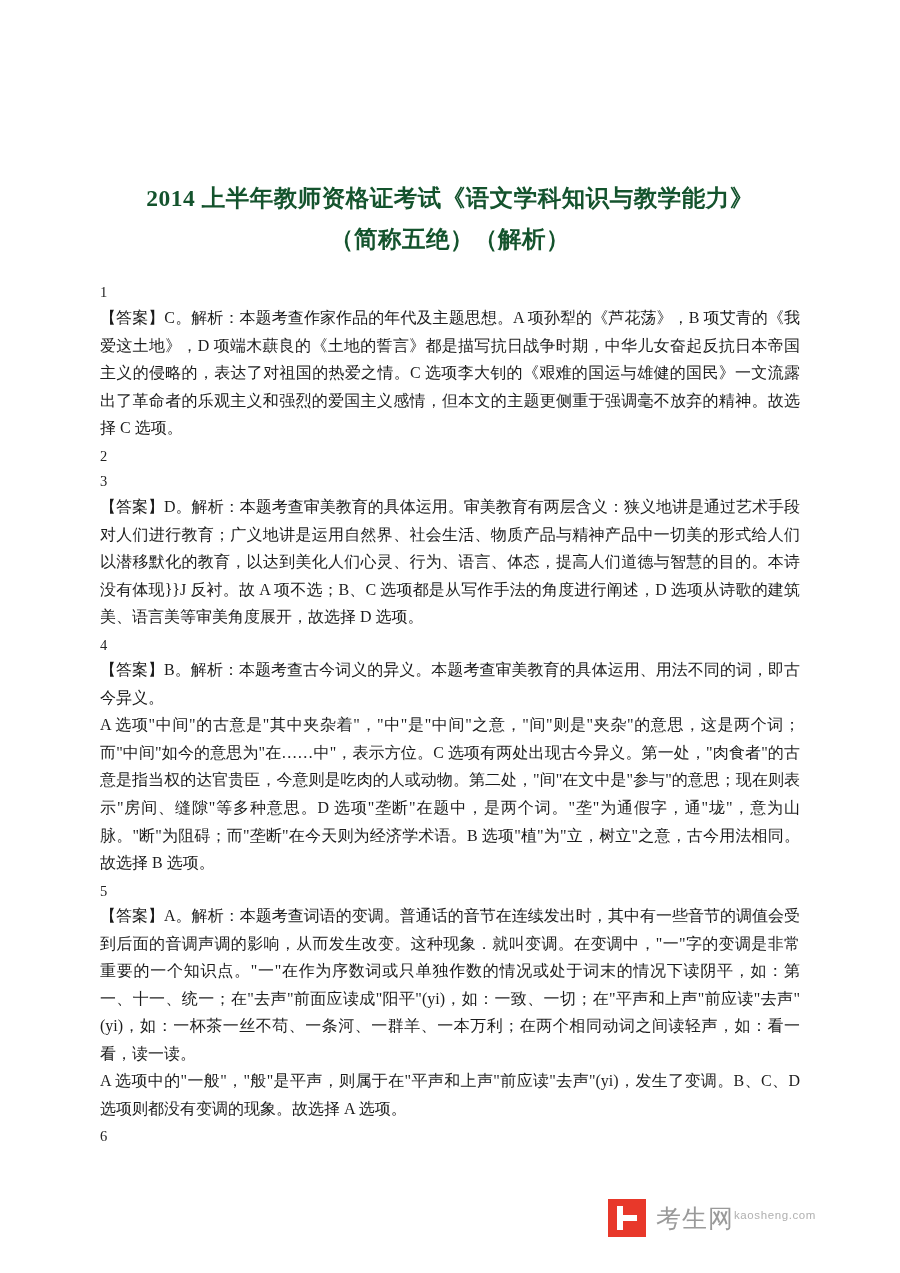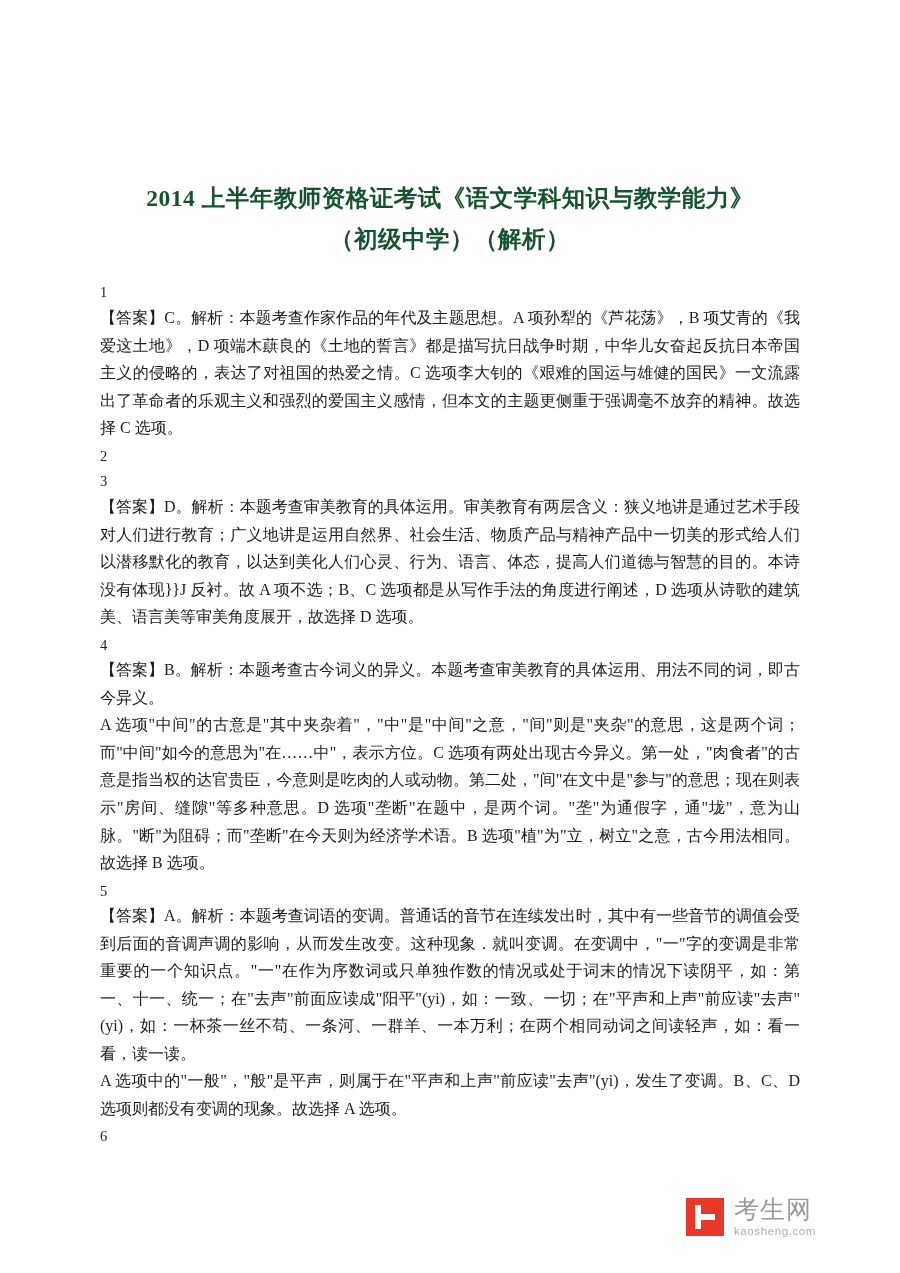--- a/index.html
+++ b/index.html
@@ -80,21 +80,21 @@
     content: "";
     position: absolute;
     left: 9px;
     top: 16px;
     width: 20px;
     height: 6px;
     background: #ffffff;
   }
   .wm-text {
     display: flex;
-    flex-direction: column;
+    flex-direction: row;
     line-height: 1;
   }
   .wm-cn {
     font-family: "Liberation Sans", sans-serif;
     font-size: 25px;
     color: #9a9a9a;
     letter-spacing: 1px;
   }
   .wm-en {
     font-family: "Liberation Sans", sans-serif;
@@ -105,21 +105,21 @@
     text-align: right;
   }
 </style>
 </head>
 <body>
 
 <div class="page">
 
   <div class="title-block">
     <div class="title-line">2014 上半年教师资格证考试《语文学科知识与教学能力》</div>
-    <div class="title-line">（初级中学）（解析）</div>
+    <div class="title-line">（简称五绝）（解析）</div>
   </div>
 
   <div class="content">
 
     <div class="block">
       <div class="qnum">1</div>
       <p class="para">【答案】C。解析：本题考查作家作品的年代及主题思想。A 项孙犁的《芦花荡》，B 项艾青的《我爱这土地》，D 项端木蕻良的《土地的誓言》都是描写抗日战争时期，中华儿女奋起反抗日本帝国主义的侵略的，表达了对祖国的热爱之情。C 选项李大钊的《艰难的国运与雄健的国民》一文流露出了革命者的乐观主义和强烈的爱国主义感情，但本文的主题更侧重于强调毫不放弃的精神。故选择 C 选项。</p>
     </div>
 
     <div class="block">

